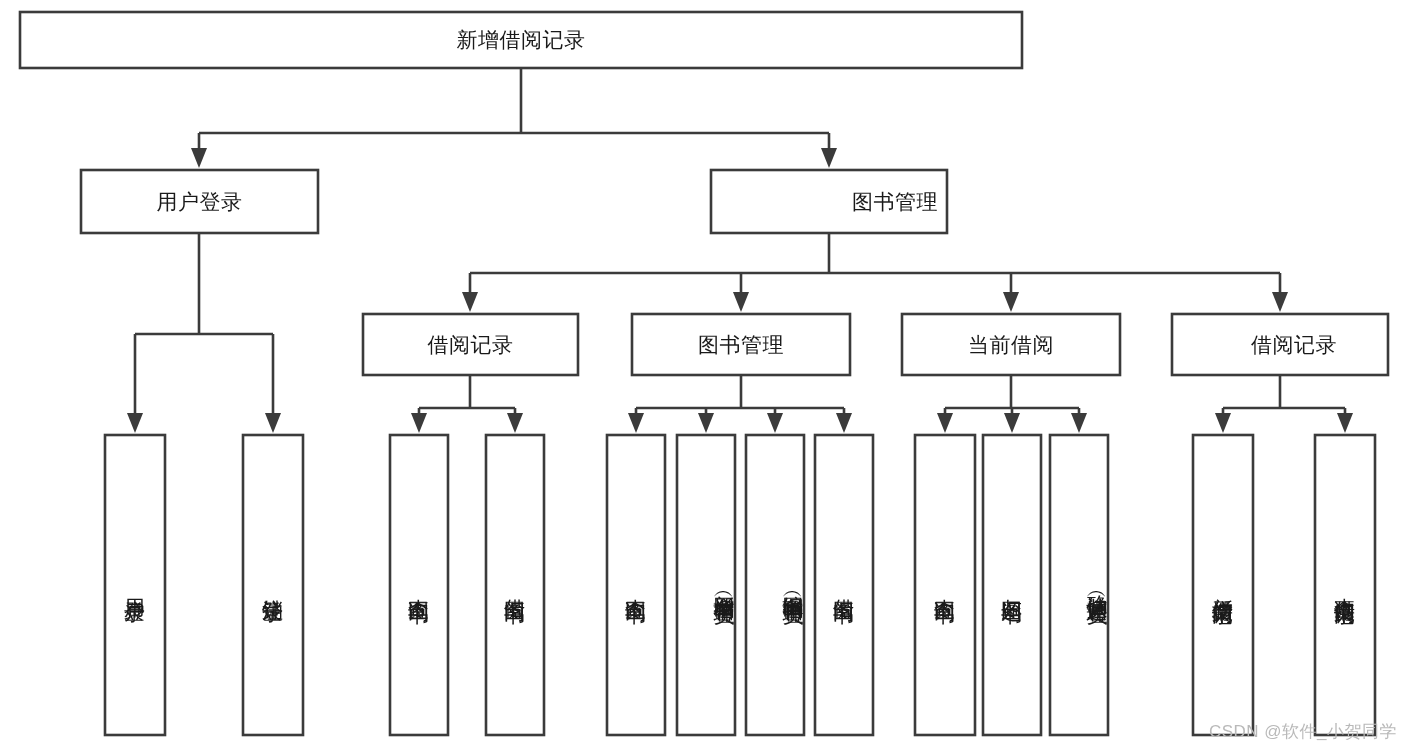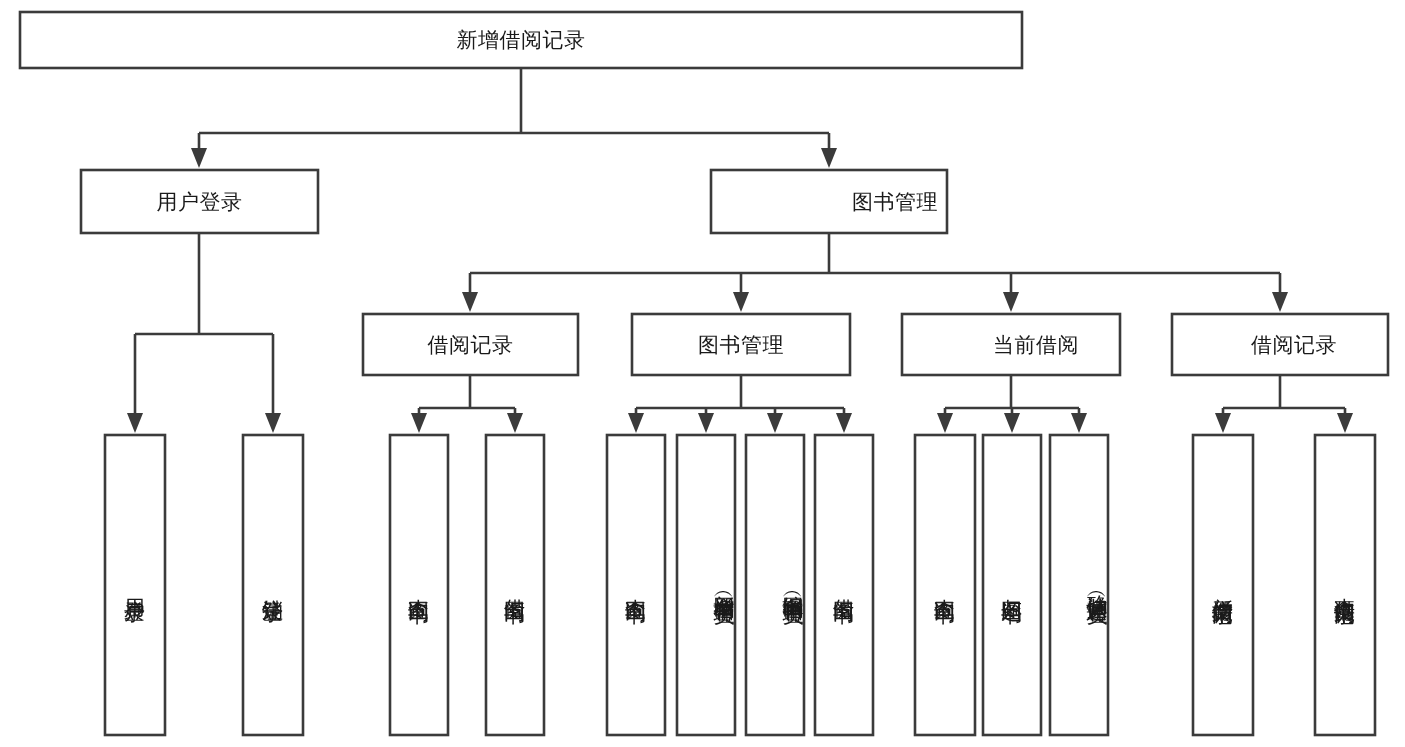--- a/index.html
+++ b/index.html
@@ -153,29 +153,30 @@
       <rect x="1050" y="435" width="58" height="300" class="node-box"></rect>
       <rect x="1193" y="435" width="60" height="300" class="node-box"></rect>
       <rect x="1315" y="435" width="60" height="300" class="node-box"></rect>
     </svg>
   <div id="label-layer">
       <div class="htext-wrap" style="left: 20px; top: 12px; width: 1002px; height: 56px;">新增借阅记录</div>
       <div class="htext-wrap" style="left: 81px; top: 170px; width: 237px; height: 63px;">用户登录</div>
       <div class="htext-wrap" style="left: 711px; top: 170px; width: 276px; height: 63px; padding-left: 46px;">图书管理</div>
       <div class="htext-wrap" style="left: 363px; top: 314px; width: 215px; height: 61px;">借阅记录</div>
       <div class="htext-wrap" style="left: 632px; top: 314px; width: 218px; height: 61px;">图书管理</div>
-      <div class="htext-wrap" style="left: 902px; top: 314px; width: 218px; height: 61px; padding-left: 25px;">当前借阅</div>
+      <div class="htext-wrap" style="left: 902px; top: 314px; width: 218px; height: 61px;">当前借阅</div>
       <div class="htext-wrap" style="left: 1172px; top: 314px; width: 244px; height: 61px;">借阅记录</div>
       <div class="vtext-wrap center" style="left: 105px; top: 443px; width: 60px; height: 284px;">用户登录</div>
       <div class="vtext-wrap center" style="left: 243px; top: 443px; width: 60px; height: 284px;">注销登录</div>
       <div class="vtext-wrap center" style="left: 390px; top: 443px; width: 58px; height: 284px;">查询图书</div>
       <div class="vtext-wrap center" style="left: 486px; top: 443px; width: 58px; height: 284px;">借阅图书</div>
       <div class="vtext-wrap center" style="left: 607px; top: 443px; width: 58px; height: 284px;">查询图书</div>
       <div class="vtext-wrap" style="left: 677px; top: 443px; width: 58px; height: 284px;">新增图书（管理员）</div>
       <div class="vtext-wrap" style="left: 746px; top: 443px; width: 58px; height: 284px;">编辑图书（管理员）</div>
       <div class="vtext-wrap center" style="left: 815px; top: 443px; width: 58px; height: 284px;">借阅图书</div>
       <div class="vtext-wrap center" style="left: 915px; top: 443px; width: 60px; height: 284px;">查询图书</div>
       <div class="vtext-wrap center" style="left: 983px; top: 443px; width: 58px; height: 284px;">归还图书</div>
       <div class="vtext-wrap" style="left: 1050px; top: 443px; width: 58px; height: 284px;">确认归还（管理员）</div>
       <div class="vtext-wrap center" style="left: 1193px; top: 443px; width: 60px; height: 284px;">新增借阅记录</div>
       <div class="vtext-wrap center" style="left: 1315px; top: 443px; width: 60px; height: 284px;">查询借阅记录</div>
     </div>
+  <div id="watermark">CSDN @软件_小贺同学</div>
 </div>
 
 </body></html>

